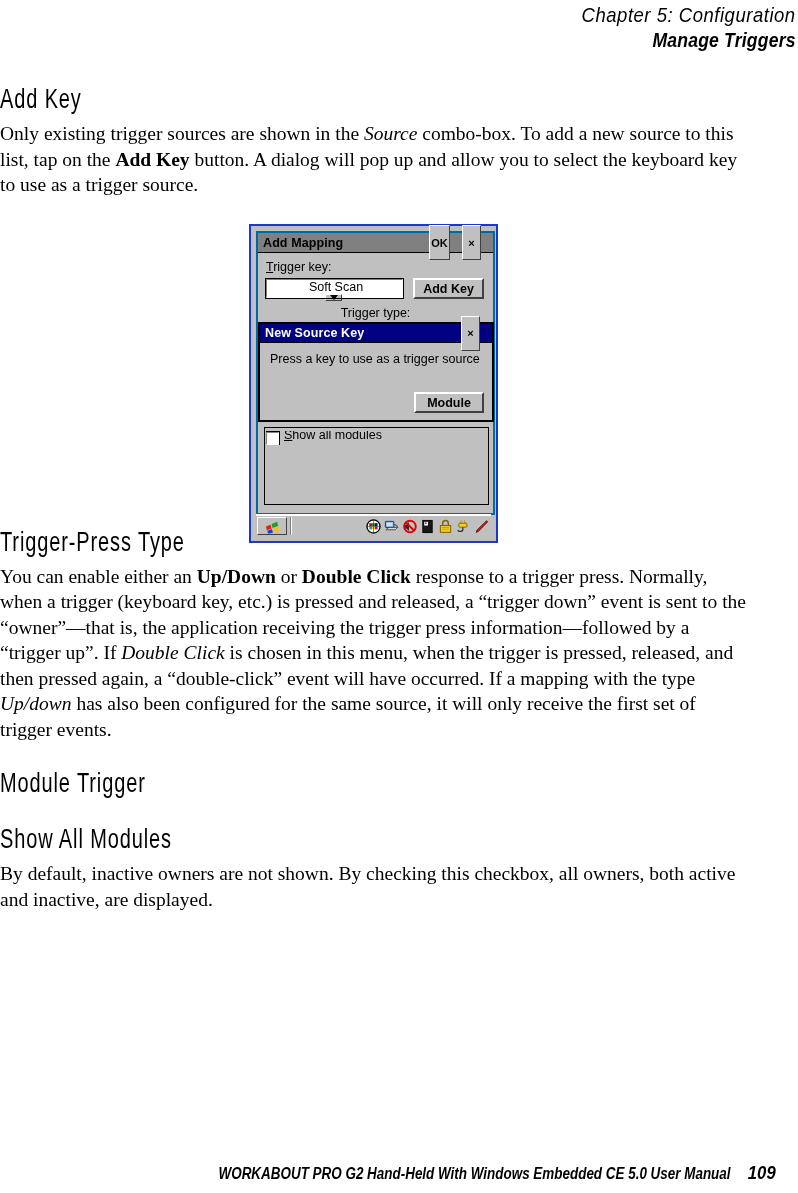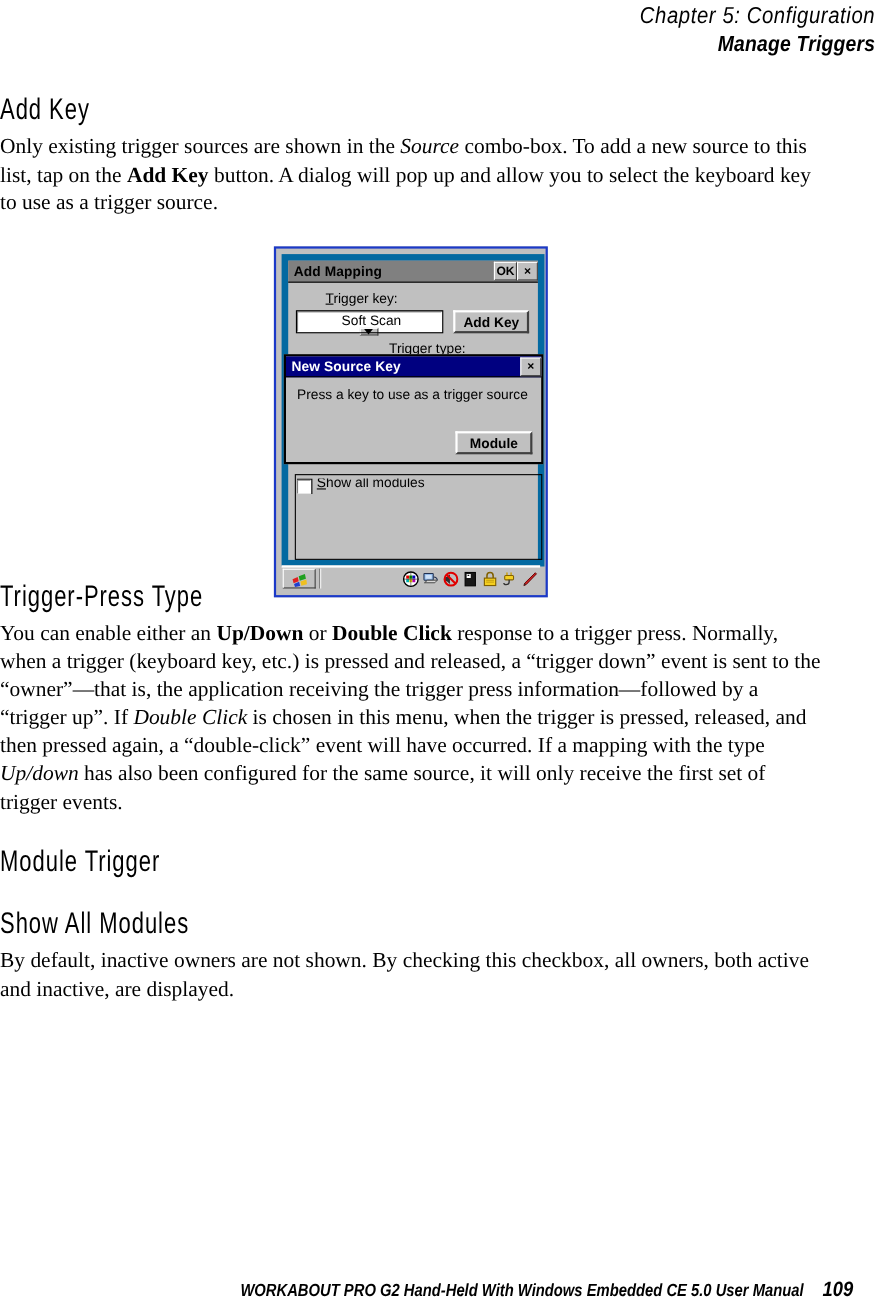--- a/index.html
+++ b/index.html
@@ -101,21 +101,21 @@
   }
 
   
   .win-addmapping {
     position: absolute;
     left: 3px;
     top: 3px;
     width: 239px;
     height: 284px;
     background: #c0c0c0;
-    border: 6px solid #0369a1;
+    border: 2px solid #0369a1;
     box-sizing: border-box;
   }
   .titlebar {
     position: relative;
     height: 20px;
     background: #808080;
     display: flex;
     align-items: center;
     box-sizing: border-box;
     border-bottom: 1px solid #000;
@@ -125,22 +125,22 @@
     font-size: 12.5px;
     font-weight: bold;
     color: #000000;
     padding-left: 5px;
     flex: 1;
     white-space: nowrap;
     letter-spacing: 0.1px;
   }
   .tb-btn {
     width: 19px;
-    height: 17px;
-    margin-right: 0;
+    height: 35px;
+    margin-right: 12px;
     background: #c0c0c0;
     border-top: 1px solid #ffffff;
     border-left: 1px solid #ffffff;
     border-right: 1px solid #404040;
     border-bottom: 1px solid #404040;
     font-family: "Liberation Sans", sans-serif;
     font-size: 11px;
     font-weight: bold;
     color: #000;
     display: flex;
@@ -154,21 +154,20 @@
     position: relative;
     padding: 7px 8px 0 8px;
     height: 100%;
     box-sizing: border-box;
   }
   .field-label {
     font-family: "Liberation Sans", sans-serif;
     font-size: 12.5px;
     color: #000;
     margin-bottom: 4px;
-    margin-left: 26px;
   }
   .field-label .acc { text-decoration: underline; }
   .row {
     display: flex;
     align-items: center;
   }
   .combo {
     width: 137px;
     height: 19px;
     background: #ffffff;

